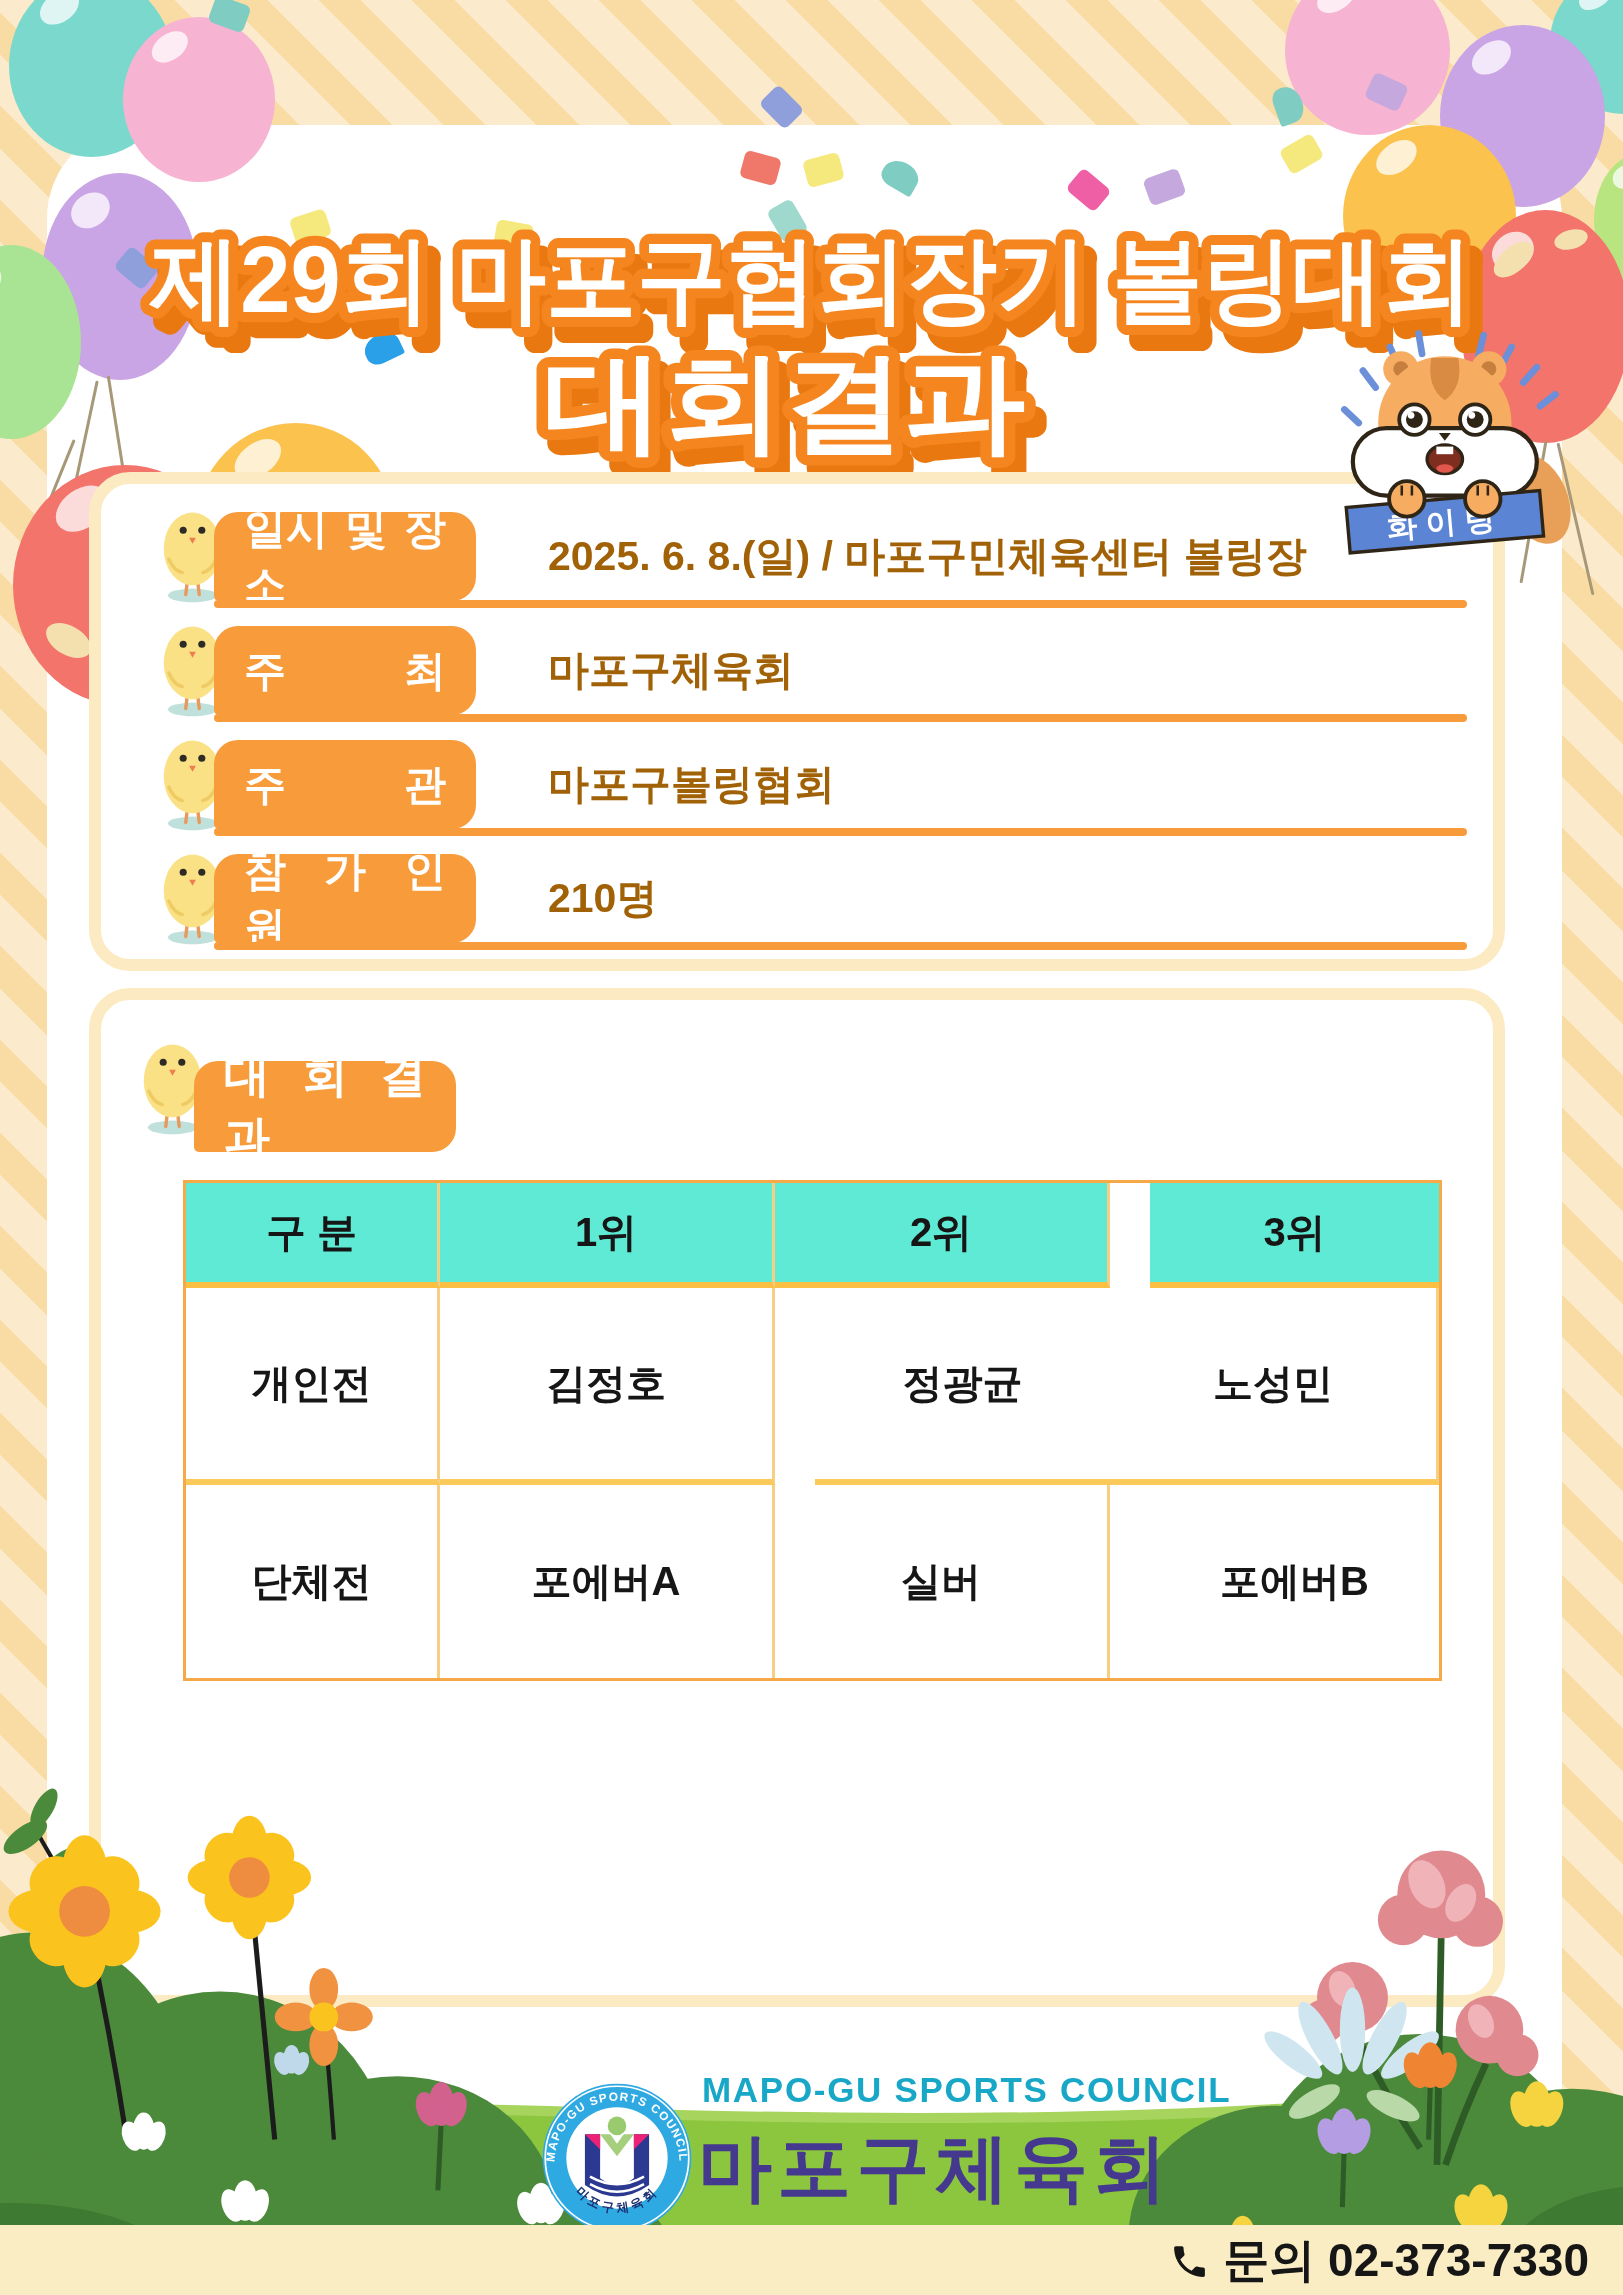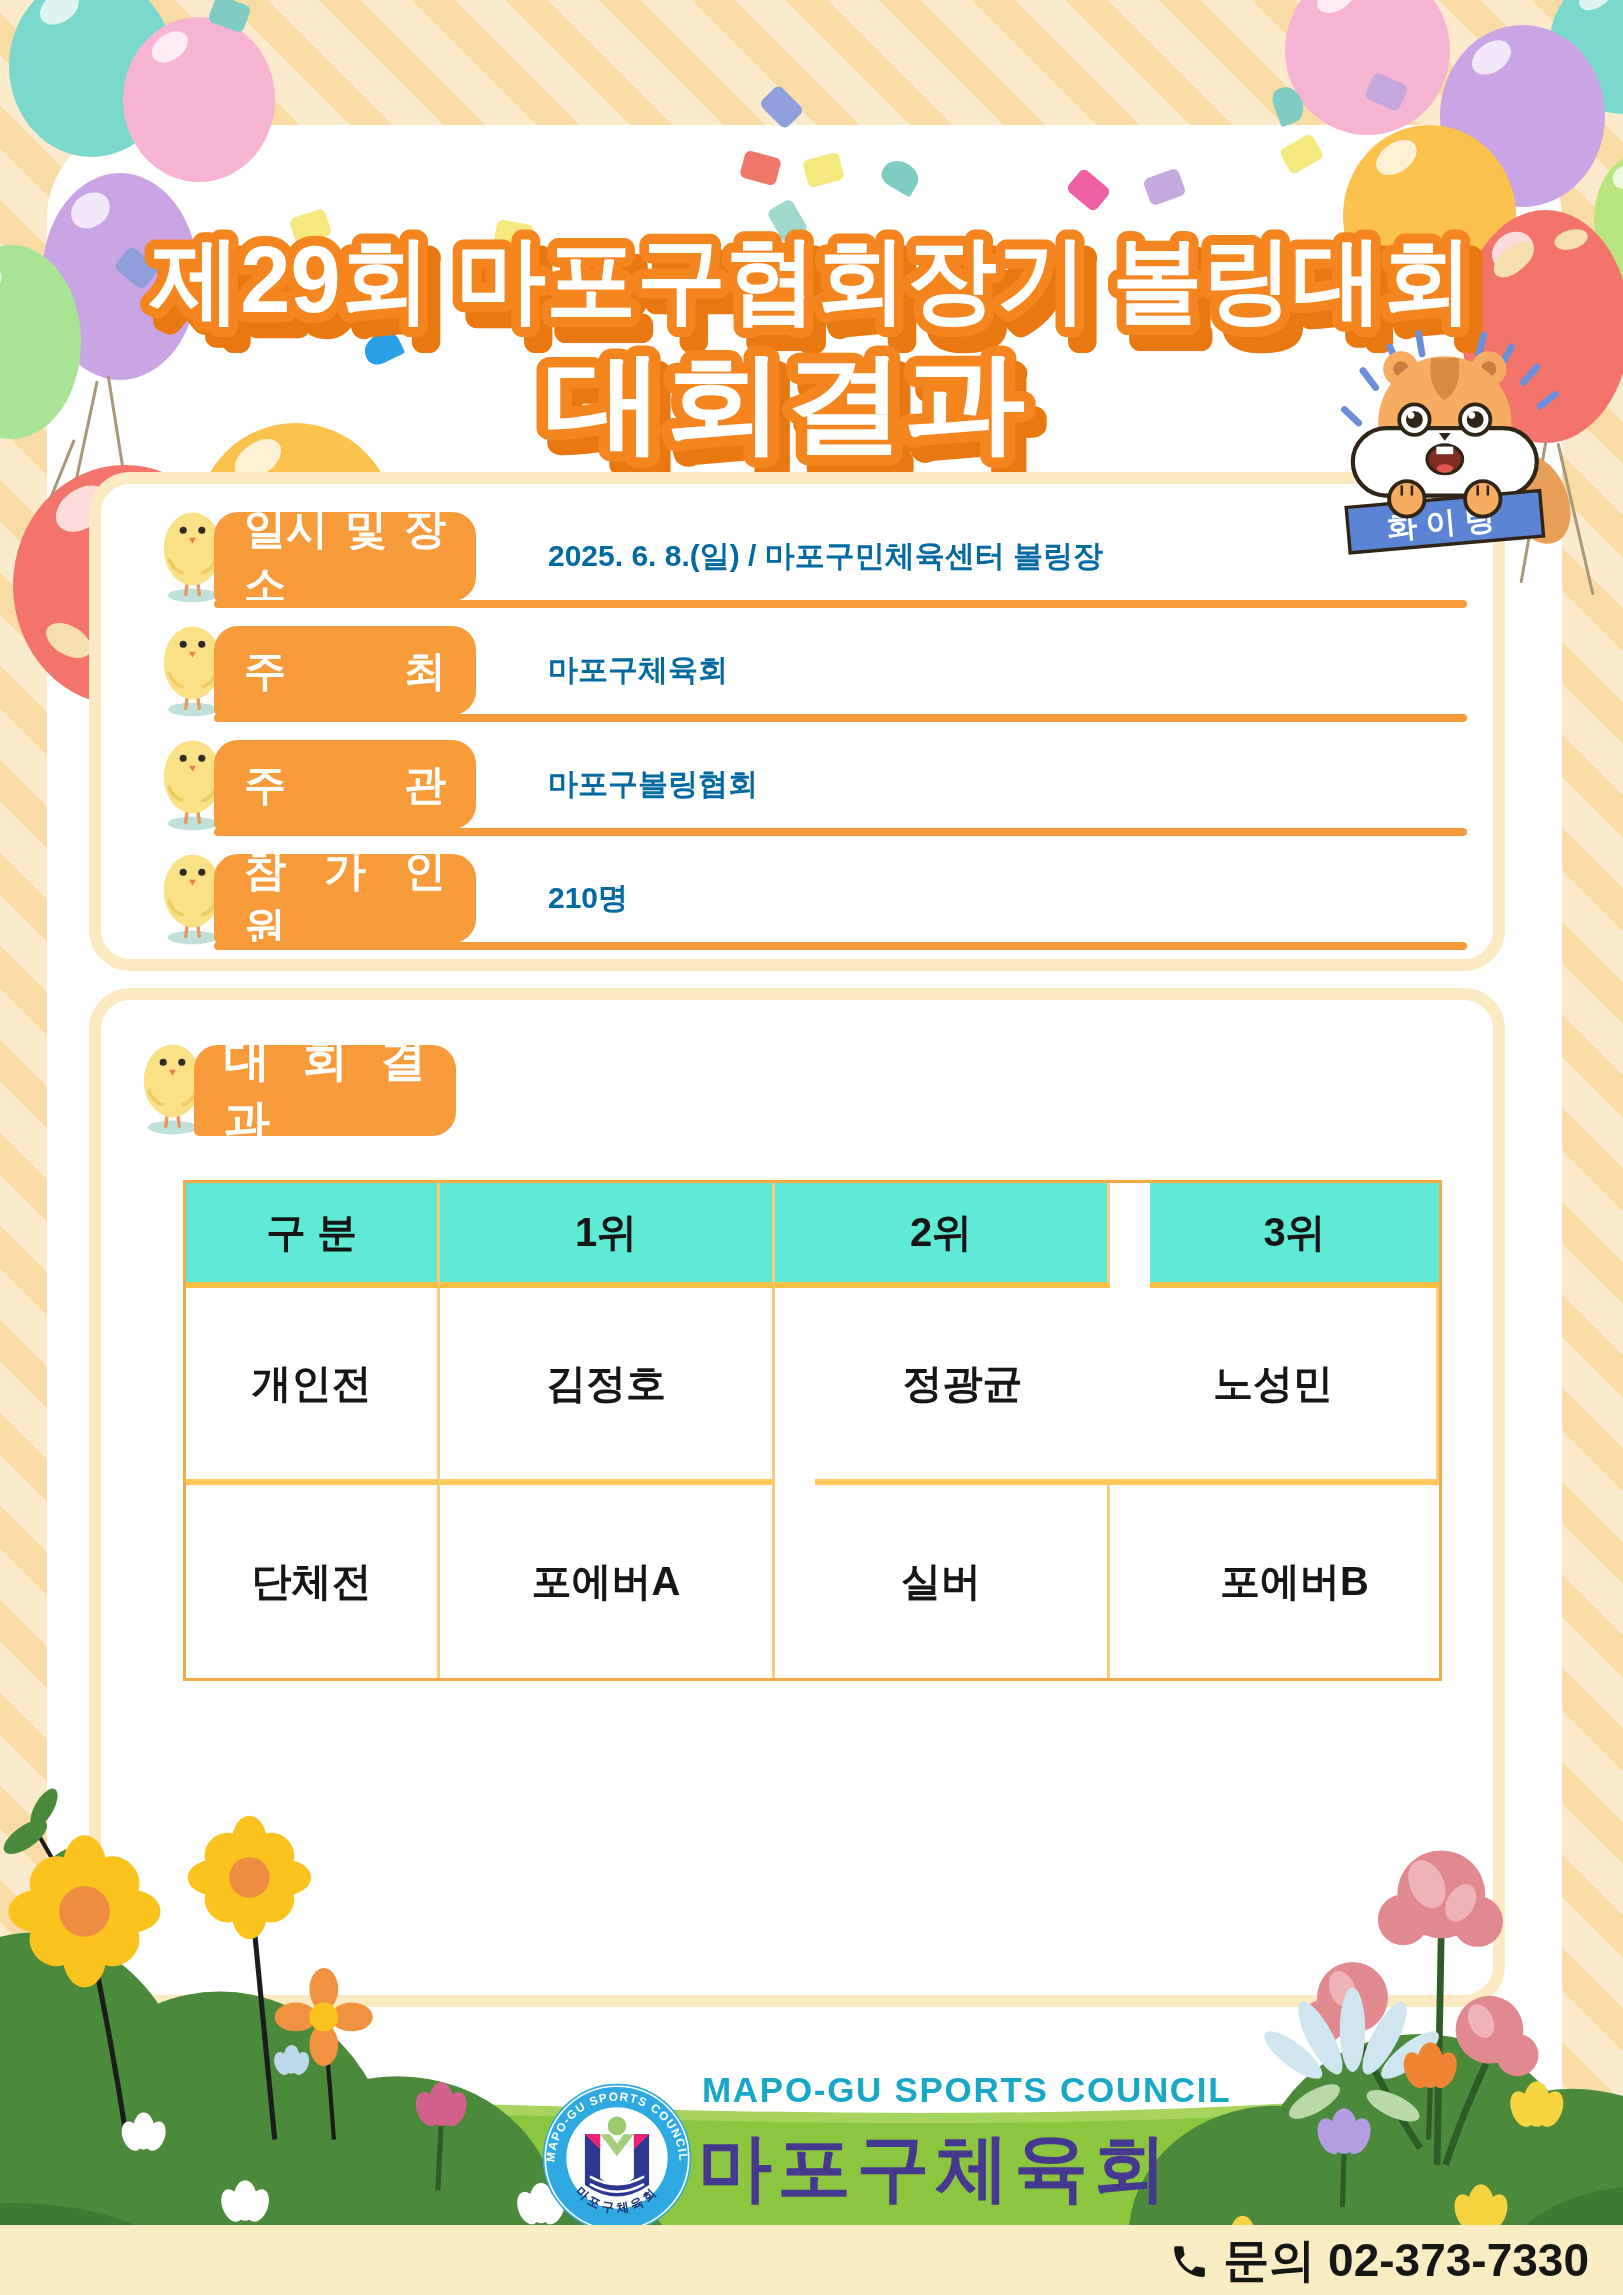--- a/index.html
+++ b/index.html
@@ -36,26 +36,26 @@
   .info-row { position:absolute; left:0; width:1393px; height:89px;margin-left:20px; }
   .info-row::after { content:''; position:absolute; left:93px; right:47px; bottom:-6.8px;
                      height:7.6px; background:#F89B3B; border-radius:4.2px; }
   .chick { position:absolute; width:85px; height:110px; }
   .info-row .chick { left:29px; top:-18.6px; }
   .pill { position:absolute; left:93px; top:0; width:262px; height:89px; background:#F89B3B;
           border-radius:24px 24px 24px 5px; display:flex; align-items:center; padding:0 30px;
           color:#fff; font-size:42px; font-weight:800; }
   .pill span { width:100%; display:inline-block; text-align:justify; text-align-last:justify; }
   .info-value { position:absolute; left:427px; top:0; height:89px; display:flex;
-                align-items:center; font-size:30px; font-weight:700; color:#0369a1; white-space:nowrap; }
+                align-items:center; font-size:41px; font-weight:700; color:#a16207; white-space:nowrap; }
 
   
   .section-head { position:absolute; left:0; top:45px; width:1393px; height:91px; }
   .section-head .chick { left:29px; top:-20px; }
-  .section-head .pill { width:262px; height:91px; font-size:46px; }
+  .section-head .pill { width:262px; height:91px; font-size:46px;margin-top:16px; }
 
   
   .rtable { position:absolute; left:82px; top:180px; width:1259px; display:grid;
             grid-template-columns:254px 335px 335px 1fr; grid-template-rows:105px 197px 193px;
             border:3.4px solid #F5A948; background:#fff; }
   .cell { display:flex; align-items:center; justify-content:center; font-size:40px;
           font-weight:700; color:#161616; border-right:3.4px solid #F6CE84; }
   .cell.lastcol { border-right:none;margin-left:40px; }
   .cell.hd { background:#5eead4; border-bottom:6px solid #FBC043; }
   .cell.r1 { border-bottom:6px solid #FBC85A; }

